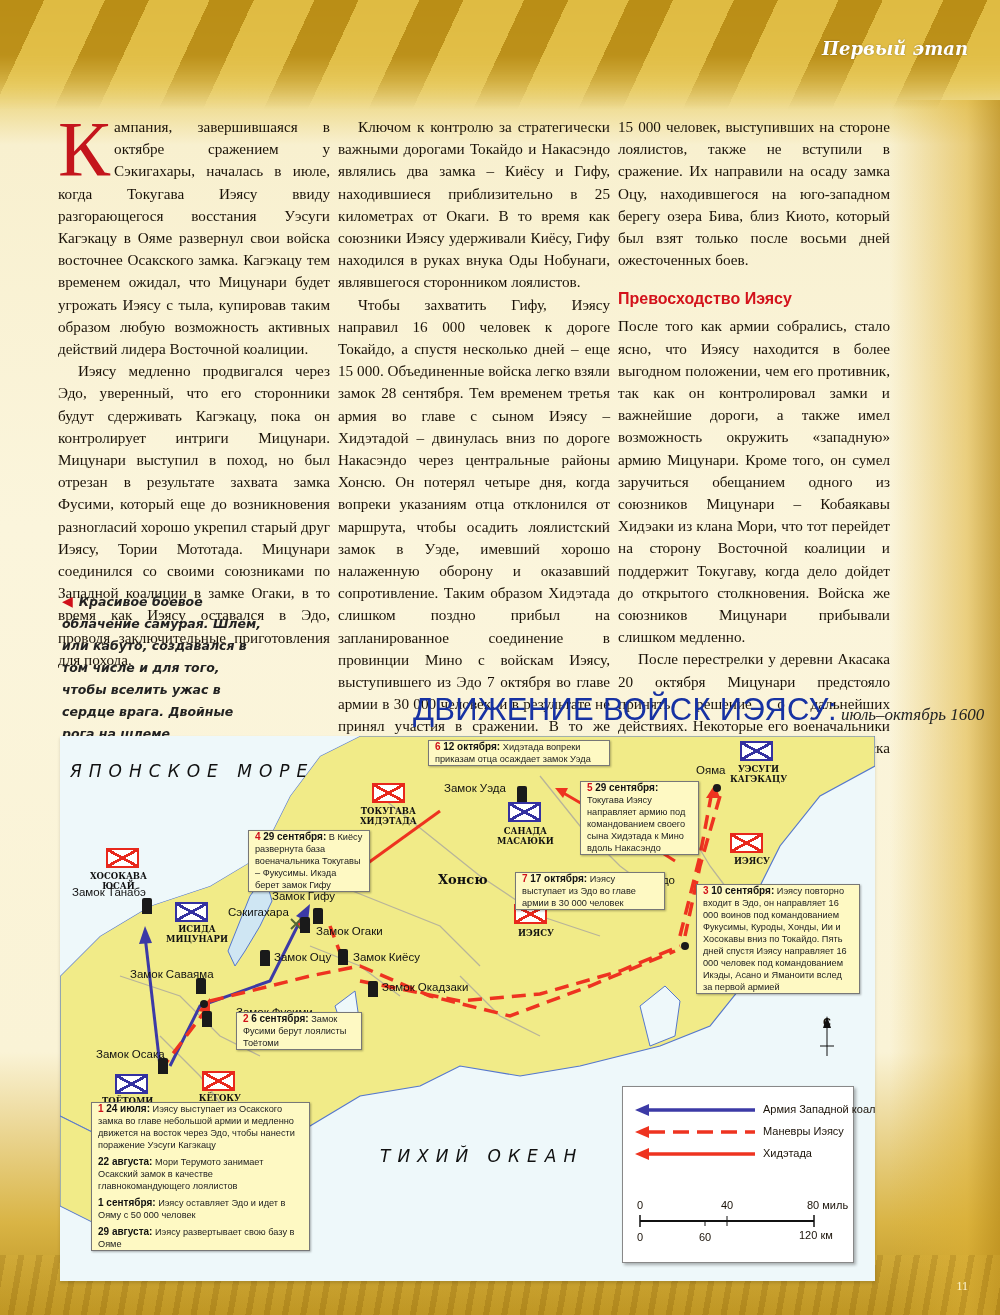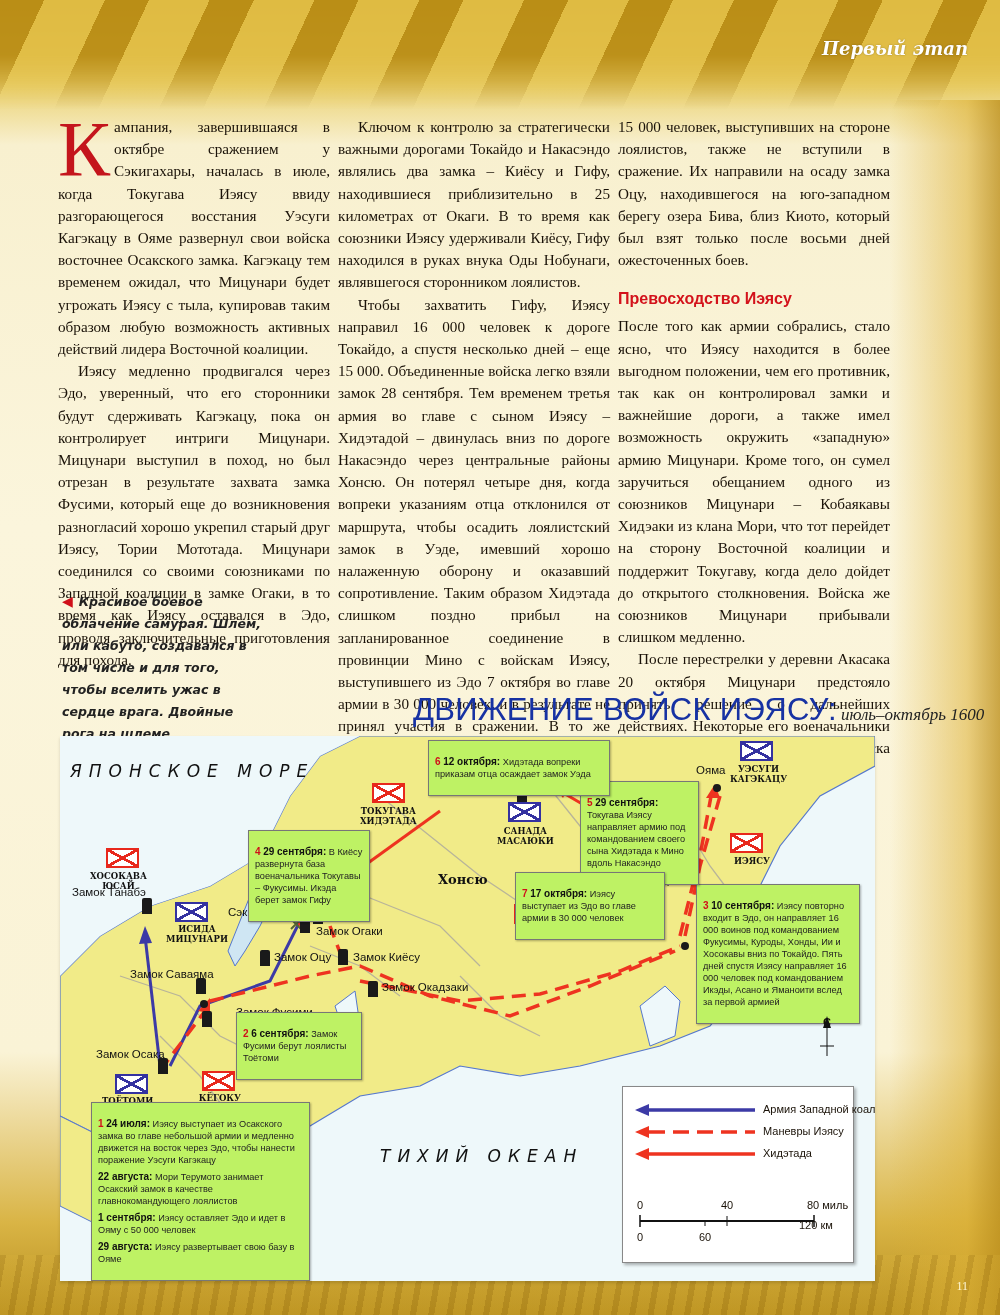--- a/index.html
+++ b/index.html
@@ -31,22 +31,22 @@
   .map{position:absolute;left:60px;top:736px;width:815px;height:545px;background:#eef8fa;overflow:hidden;box-shadow:0 2px 3px rgba(0,0,0,.15);}
   .map svg{position:absolute;left:0;top:0;}
   .lbl{position:absolute;font-family:"Liberation Sans",sans-serif;font-size:11.5px;color:#111;white-space:nowrap;}
   .sea{position:absolute;font-family:"DejaVu Sans",sans-serif;font-style:italic;font-size:17px;letter-spacing:7px;color:#111;}
   .prov{position:absolute;font-family:"DejaVu Serif",serif;font-weight:bold;font-size:13px;color:#111;}
   .clan{position:absolute;font-family:"DejaVu Serif",serif;font-weight:bold;font-size:8.5px;color:#111;text-align:center;line-height:10px;white-space:nowrap;}
   .flag{position:absolute;width:33px;height:20px;border:2.5px solid;box-sizing:border-box;}
   .flag.red{border-color:#e8281c;background:linear-gradient(to top right,transparent 45%,#e8281c 45% 55%,transparent 55%),linear-gradient(to bottom right,transparent 45%,#e8281c 45% 55%,transparent 55%);background-color:#fff;}
   .flag.blue{border-color:#3431a0;background:linear-gradient(to top right,transparent 45%,#3431a0 45% 55%,transparent 55%),linear-gradient(to bottom right,transparent 45%,#3431a0 45% 55%,transparent 55%);background-color:#fff;}
   .castle{position:absolute;width:10px;height:16px;background:#1a1a1a;border-radius:2px 2px 0 0;}
-  .callout{position:absolute;background:#bef264;border:1px solid #777;box-shadow:1px 1px 2px rgba(0,0,0,.3);
-    font-family:"Liberation Sans",sans-serif;font-size:9.2px;line-height:12px;padding:15px 6px;color:#222;}
+  .callout{position:absolute;background:#fef9c3;border:1px solid #777;box-shadow:1px 1px 2px rgba(0,0,0,.3);
+    font-family:"Liberation Sans",sans-serif;font-size:9.2px;line-height:12px;padding:0 6px;color:#222;}
   .callout b{font-size:10px;color:#111;}
   .callout .n{color:#d0101a;font-weight:bold;font-size:10px;}
   .callout p{margin:0 0 5px 0;} .callout p:last-child{margin:0;}
   .legend{position:absolute;left:562px;top:350px;width:230px;height:175px;background:#fff;border:1px solid #888;box-shadow:2px 2px 3px rgba(0,0,0,.3);
     font-family:"Liberation Sans",sans-serif;font-size:11px;}
   .leg-row{position:absolute;left:0;height:14px;width:230px;}
   .leg-row span{position:absolute;left:140px;top:0;white-space:nowrap;}
   .scale{position:absolute;left:16px;top:112px;width:200px;height:50px;font-size:11px;}
   .page-num{position:absolute;right:32px;top:1279px;font-family:"Liberation Serif",serif;font-size:12px;color:#fff8d8;}
   .compass{position:absolute;left:760px;top:280px;font-family:"Liberation Sans",sans-serif;font-weight:bold;font-size:11px;}
@@ -254,18 +254,18 @@
       <span style="position:absolute;left:168px;top:0;white-space:nowrap;">80 миль</span>
       <svg width="190" height="16" style="position:absolute;left:0;top:14px;">
           <line x1="1" y1="8" x2="175" y2="8" stroke="#111" stroke-width="2"></line>
           <line x1="1" y1="2" x2="1" y2="14" stroke="#111" stroke-width="1.5"></line>
           <line x1="88" y1="3" x2="88" y2="13" stroke="#111"></line>
           <line x1="66" y1="8" x2="66" y2="13" stroke="#111"></line>
           <line x1="175" y1="2" x2="175" y2="14" stroke="#111" stroke-width="1.5"></line>
         </svg>
       <span style="position:absolute;left:-2px;top:32px;">0</span>
       <span style="position:absolute;left:60px;top:32px;">60</span>
-      <span style="position:absolute;left:160px;top:20px;white-space:nowrap;">120 км</span>
+      <span style="position:absolute;left:160px;top:30px;white-space:nowrap;">120 км</span>
     </div>
   </div>
 </div>
 
 <div class="page-num">11</div>
 
 </body></html>

